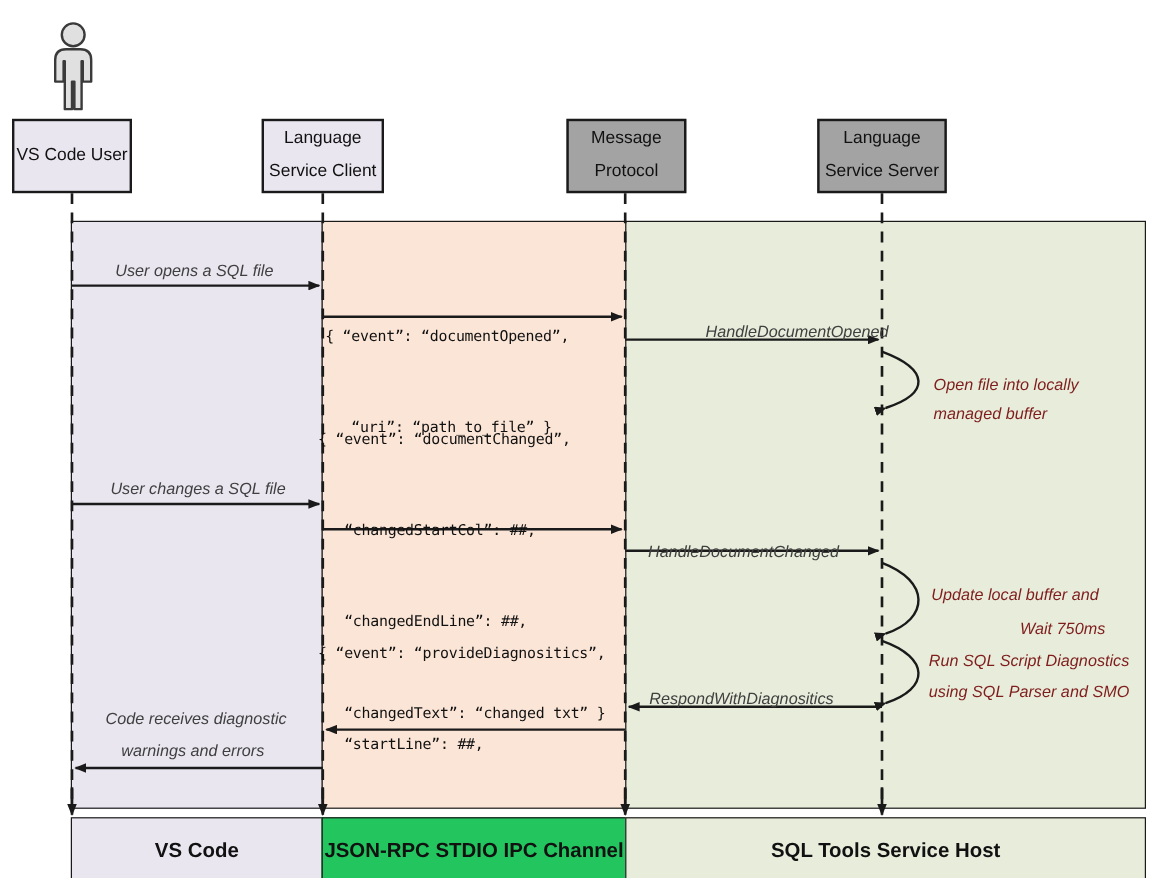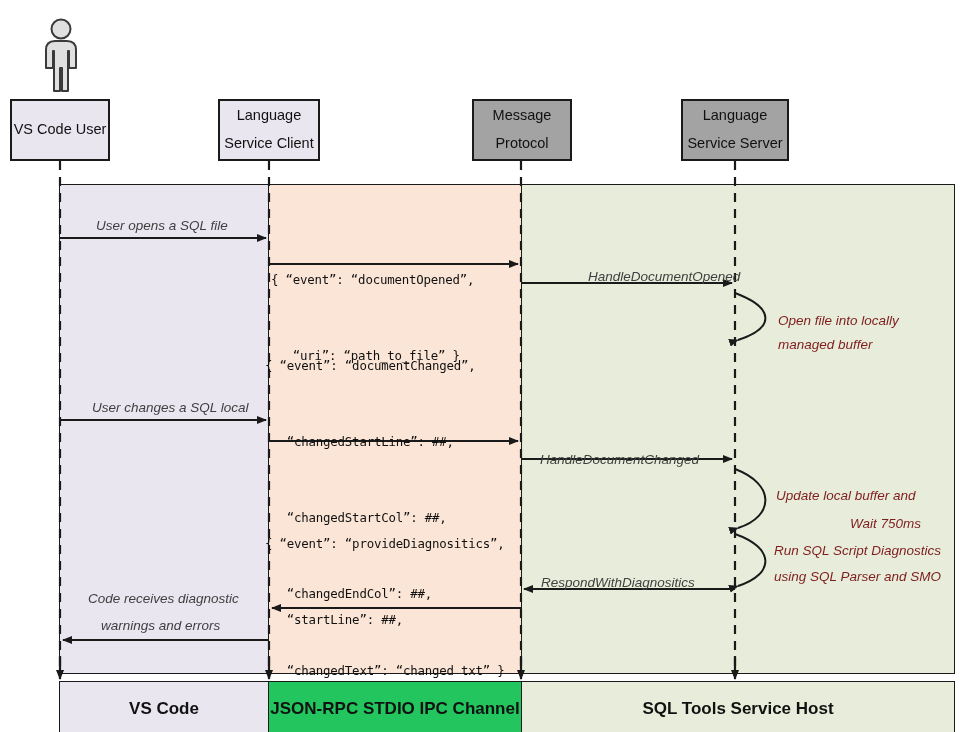--- a/index.html
+++ b/index.html
@@ -182,21 +182,21 @@
 
     <g stroke="#1a1a1a" stroke-width="2" fill="none">
       <path d="M735,277 C 775,292 775,312 738,324" marker-end="url(#ahl)"></path>
       <path d="M735,453 C 775,468 775,500 738,512" marker-end="url(#ahl)"></path>
       <path d="M735,518 C 775,532 775,558 738,570" marker-end="url(#ahl)"></path>
     </g>
   </svg>
 
   <div class="msg-label" style="left:96px; top:203px;">User opens a SQL file</div>
 
-  <div class="msg-label" style="left:92px; top:385px;">User changes a SQL local</div>
+  <div class="msg-label" style="left:92px; top:385px;">User changes a SQL file</div>
 
   <div class="msg-label" style="left:88px; top:576px;">Code receives diagnostic</div>
   <div class="msg-label" style="left:101px; top:603px;">warnings and errors</div>
 
   <div class="msg-label" style="left:540px; top:254px;margin-left:48px;">HandleDocumentOpened</div>
 
   <div class="msg-label" style="left:540px; top:437px;">HandleDocumentChanged</div>
 
   <div class="msg-label" style="left:541px; top:560px;">RespondWithDiagnositics</div>
 
@@ -209,23 +209,22 @@
   <div class="note-label" style="left:774px; top:528px;">Run SQL Script Diagnostics</div>
   <div class="note-label" style="left:774px; top:554px;">using SQL Parser and SMO</div>
 
   <div class="json-block" style="left:271px; top:200px;">
     <div>{ “event”: “documentOpened”,</div>
     <div>   “uri”: “path_to_file” }</div>
   </div>
 
   <div class="json-block" style="left:265px; top:286px;">
     <div>{ “event”: “documentChanged”,</div>
-    <div>   “changedStartLine”: ##,</div>
     <div>   “changedStartCol”: ##,</div>
-    <div>   “changedEndCol”: ##,</div>
+    <div>   “changedEndLine”: ##,</div>
     <div>   “changedText”: “changed txt” }</div>
   </div>
 
   <div class="json-block" style="left:265px; top:464px;">
     <div>{ “event”: “provideDiagnositics”,</div>
     <div>   “startLine”: ##,</div>
     <div>   “startCol”: ##,</div>
     
     
     

